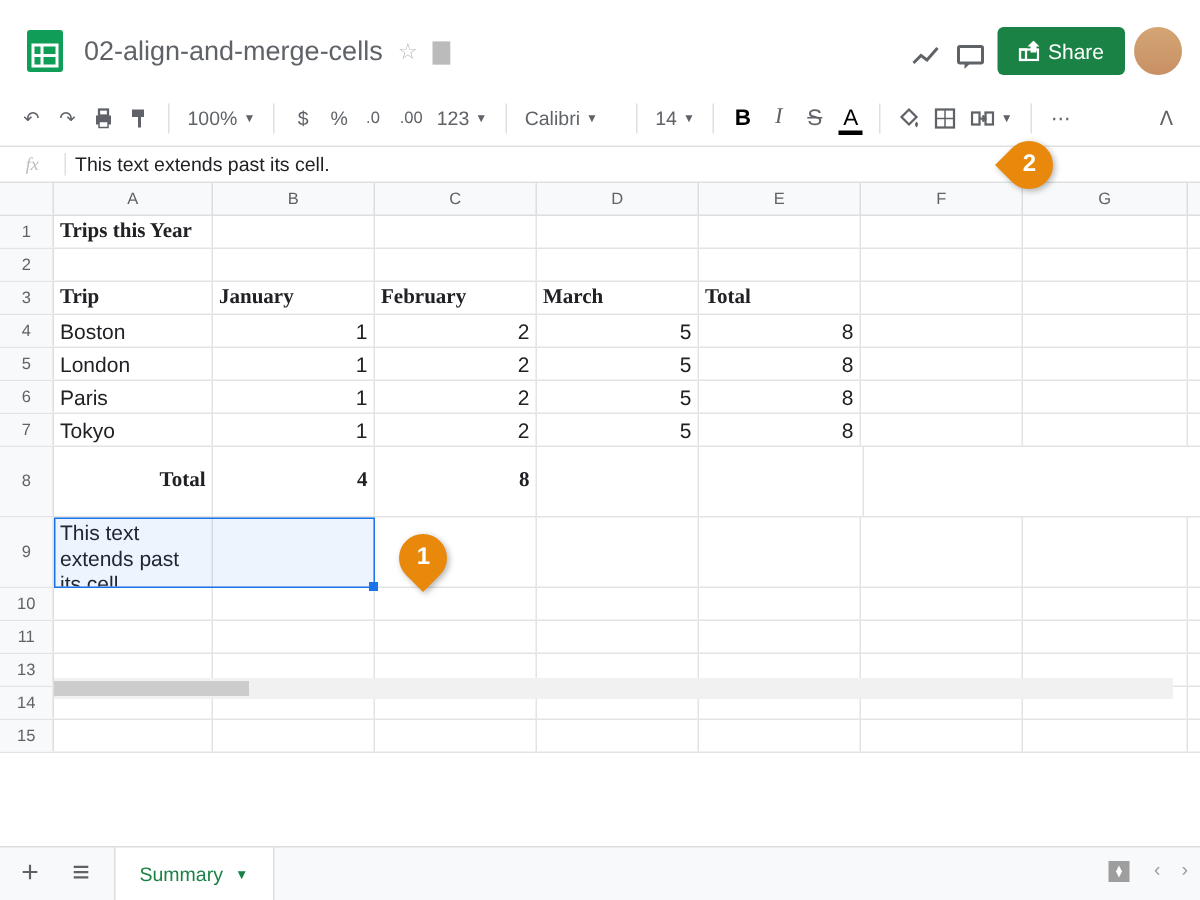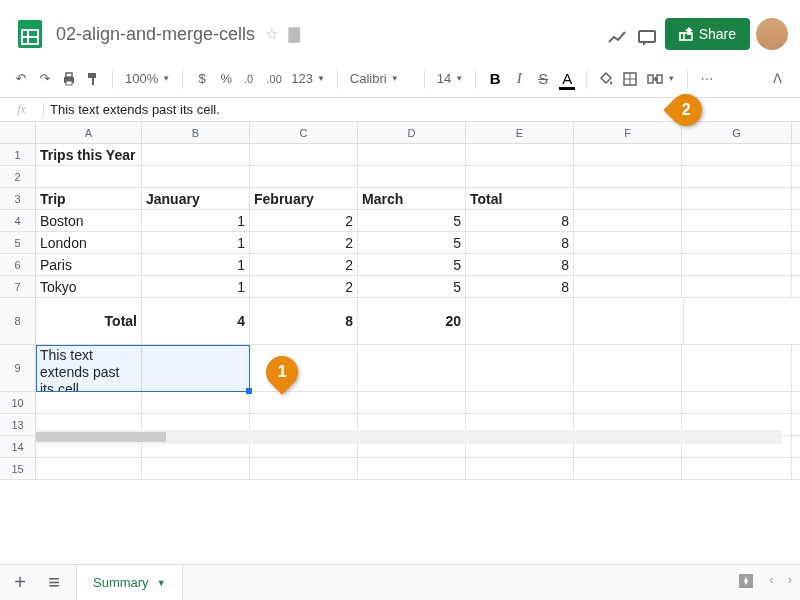--- a/index.html
+++ b/index.html
@@ -32,21 +32,21 @@
   .fx-val { padding-left:6px; color:#202124; flex:1;}
   .grid { position:relative; }
   .col-headers { display:flex; height:22px; background:#f8f9fa; border-bottom:1px solid #ddd;}
   .corner { width:36px; border-right:1px solid #ddd; background:#f8f9fa;}
   .ch { border-right:1px solid #ddd; text-align:center; font-size:11px; color:#5f6368; line-height:22px;}
   .rows { }
   .row { display:flex; border-bottom:1px solid #e3e3e3; height:22px;}
   .row.tall { height:47px; }
   .rh { width:36px; background:#f8f9fa; border-right:1px solid #ddd; text-align:center; font-size:11px; color:#5f6368; display:flex; align-items:center; justify-content:center;}
   .cell { border-right:1px solid #e3e3e3; padding:0 4px; font-size:14px; display:flex; align-items:center; overflow:hidden; white-space:nowrap;}
-  .cell.bold { font-weight:bold;}
+  .cell.bold { font-weight:bold;font-family:Liberation Serif, serif;}
   .cell.right { justify-content:flex-end;}
   .cell.wrap { white-space:normal; line-height:1.2; align-items:flex-start; padding-top:2px; overflow:hidden;}
   .selection { position:absolute; border:1.5px solid #1a73e8; background:rgba(26,115,232,0.08); pointer-events:none;}
   .sel-handle { position:absolute; width:6px; height:6px; background:#1a73e8; bottom:-3px; right:-3px;}
   .callout { position:absolute; width:32px; height:32px; background:#e8890c; border-radius:50% 50% 50% 0; transform:rotate(-45deg); display:flex; align-items:center; justify-content:center; box-shadow:0 2px 4px rgba(0,0,0,0.3);}
   .callout span { transform:rotate(45deg); color:#fff; font-weight:bold; font-size:16px;}
   .callout.c2 { border-radius:0 50% 50% 50%;}
   .tabs { position:absolute; bottom:0; left:0; right:0; height:36px; border-top:1px solid #ddd; display:flex; align-items:center; background:#f8f9fa; padding:0 8px; gap:10px;}
   .tab-btn { color:#5f6368; font-size:20px; cursor:pointer; width:24px; text-align:center;}
   .tab { background:#fff; border:1px solid #ddd; border-bottom:none; border-radius:0; padding:8px 16px; font-size:13px; color:#1a8244; font-weight:500; display:flex; align-items:center; gap:8px; cursor:pointer; height:36px; margin-top:-1px;}
@@ -255,36 +255,45 @@
         <div class="cell right" style="width: 108px;">5</div>
         <div class="cell right" style="width: 108px;">8</div>
         <div class="cell" style="width: 108px;"></div>
         <div class="cell" style="width: 110px;"></div>
       </div>
       <div class="row tall">
         <div class="rh">8</div>
         <div class="cell bold right" style="width: 106px;">Total</div>
         <div class="cell bold right" style="width: 108px;">4</div>
         <div class="cell bold right" style="width: 108px;">8</div>
-        <div class="cell bold right" style="width: 108px;">20</div>
         <div class="cell" style="width: 108px;"></div>
         <div class="cell" style="width: 110px;"></div>
       </div>
       <div class="row tall">
         <div class="rh">9</div>
         <div class="cell wrap" style="width: 106px;">This text extends past its cell.</div>
         <div class="cell" style="width: 108px;"></div>
         <div class="cell" style="width: 108px;"></div>
         <div class="cell" style="width: 108px;"></div>
         <div class="cell" style="width: 108px;"></div>
         <div class="cell" style="width: 108px;"></div>
         <div class="cell" style="width: 110px;"></div>
       </div>
       <div class="row">
         <div class="rh">10</div>
+        <div class="cell" style="width: 106px;"></div>
+        <div class="cell" style="width: 108px;"></div>
+        <div class="cell" style="width: 108px;"></div>
+        <div class="cell" style="width: 108px;"></div>
+        <div class="cell" style="width: 108px;"></div>
+        <div class="cell" style="width: 108px;"></div>
+        <div class="cell" style="width: 110px;"></div>
+      </div>
+      <div class="row">
+        <div class="rh">11</div>
         <div class="cell" style="width: 106px;"></div>
         <div class="cell" style="width: 108px;"></div>
         <div class="cell" style="width: 108px;"></div>
         <div class="cell" style="width: 108px;"></div>
         <div class="cell" style="width: 108px;"></div>
         <div class="cell" style="width: 108px;"></div>
         <div class="cell" style="width: 110px;"></div>
       </div>
       <div class="row">
         <div class="rh">13</div>

